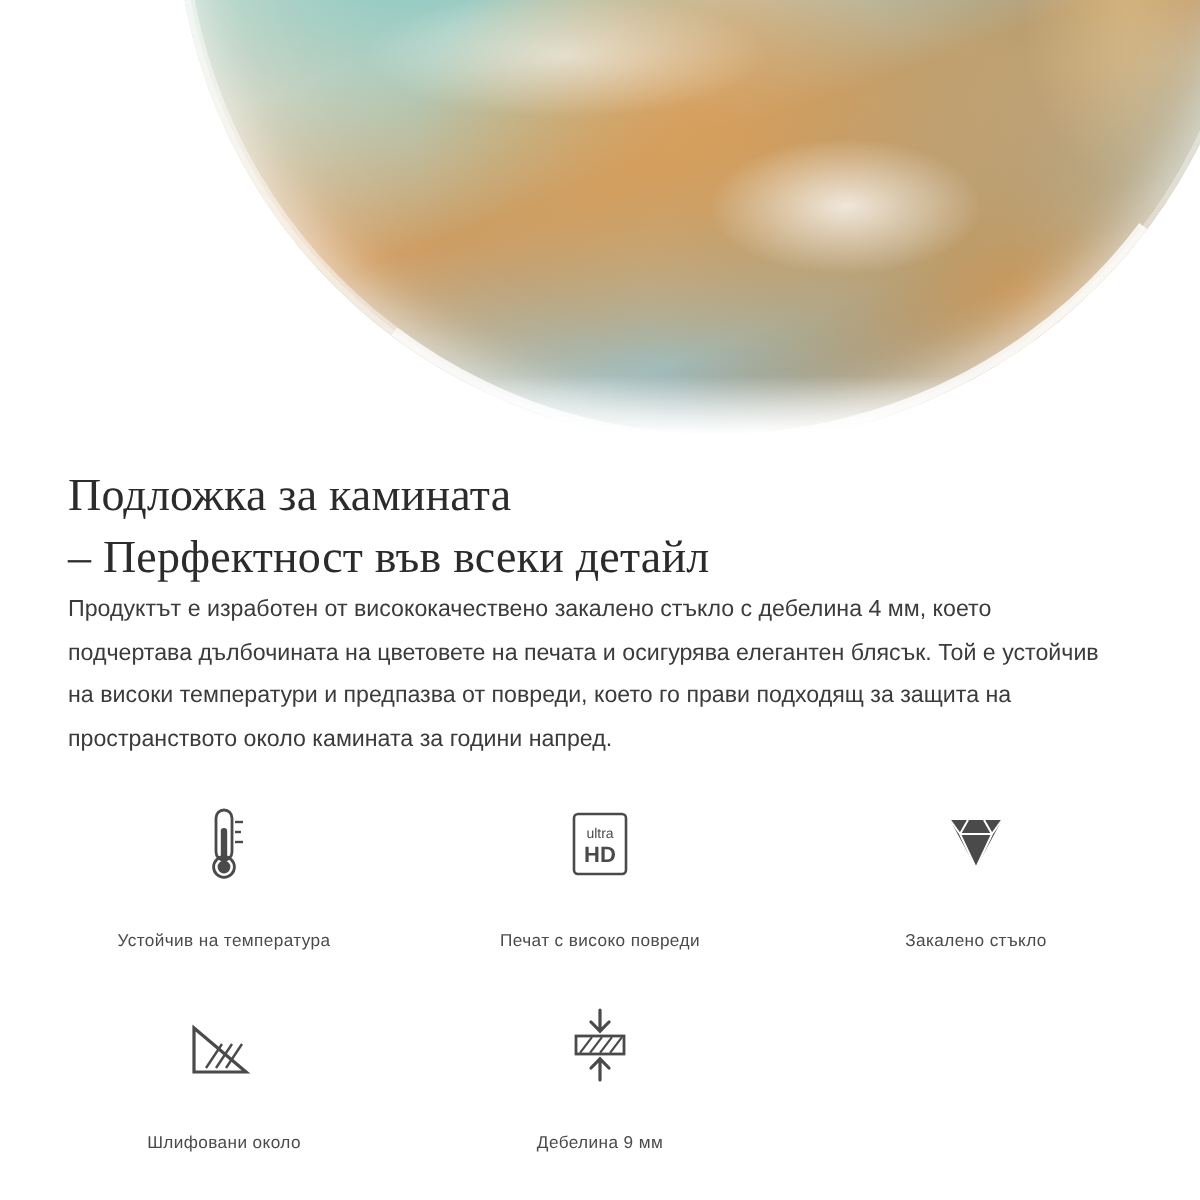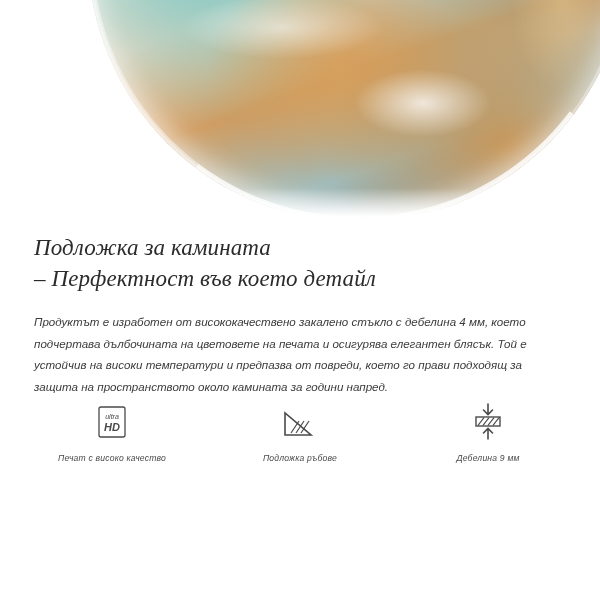--- a/index.html
+++ b/index.html
@@ -6,21 +6,20 @@
   html, body {
     width: 600px; height: 600px;
     background: #ffffff;
     font-family: "Liberation Sans", sans-serif;
     overflow: hidden;
   }
   .page {
     position: relative;
     width: 600px; height: 600px;
     background: #ffffff;
-    font-style: italic;
   }
 
   
   .hero {
     position: absolute;
     top: 0; left: 0;
     width: 600px; height: 222px;
     overflow: hidden;
     background: #ffffff;
   }
@@ -92,21 +91,20 @@
   .title {
     font-family: "Liberation Serif", serif;
     font-size: 23px;
     line-height: 31px;
     color: #2b2b2b;
     font-weight: 400;
     letter-spacing: 0.1px;
   }
   .title .line2 { display: block; }
   .body {
-    margin-top: 17px;
     font-size: 11.6px;
     line-height: 21.5px;
     color: #3b3b3b;
     width: 524px;
   }
 
   
   .features {
     position: absolute;
     left: 18px;
@@ -114,20 +112,21 @@
     width: 564px;
     display: grid;
     grid-template-columns: repeat(3, 1fr);
     grid-row-gap: 26px;
   }
   .feature {
     display: flex;
     flex-direction: column;
     align-items: center;
     justify-content: flex-start;
+    gap: 12px;
   }
   .ficon {
     height: 44px;
     display: flex;
     align-items: center;
     justify-content: center;
   }
   .flabel {
     margin-top: 9px;
     font-size: 8.6px;
@@ -144,51 +143,77 @@
 
   <div class="hero">
     <div class="hero-disc"></div>
     <div class="hero-edge"></div>
     <div class="hero-fade"></div>
   </div>
 
   <div class="content">
     <h1 class="title">
       <span>Подложка за камината</span>
-      <span class="line2">– Перфектност във което детайл</span>
+      <span class="line2">– Перфектност във всеки детайл</span>
     </h1>
     <p class="body">Продуктът е изработен от висококачествено закалено стъкло с дебелина 4 мм, което подчертава дълбочината на цветовете на печата и осигурява елегантен блясък. Той е устойчив на високи температури и предпазва от повреди, което го прави подходящ за защита на пространството около камината за години напред.</p>
   </div>
 
   <div class="features">
 
+    <div class="feature">
+      <div class="ficon">
+        <svg width="24" height="40" viewBox="0 0 24 40">
+          <rect x="8" y="3" width="8" height="25" rx="4" fill="none" stroke="#4a4a4a" stroke-width="1.4"></rect>
+          <circle cx="12" cy="31.5" r="5.2" fill="none" stroke="#4a4a4a" stroke-width="1.4"></circle>
+          <rect x="10.4" y="12" width="3.2" height="17" rx="1.6" fill="#4a4a4a"></rect>
+          <circle cx="12" cy="31.5" r="3.2" fill="#4a4a4a"></circle>
+          <line x1="17.5" y1="9" x2="21.5" y2="9" stroke="#4a4a4a" stroke-width="1.2"></line>
+          <line x1="17.5" y1="14" x2="20.5" y2="14" stroke="#4a4a4a" stroke-width="1.2"></line>
+          <line x1="17.5" y1="19" x2="21.5" y2="19" stroke="#4a4a4a" stroke-width="1.2"></line>
+        </svg>
+      </div>
+      <div class="flabel">Устойчив на температура</div>
+    </div>
 
     <div class="feature">
       <div class="ficon">
         <svg width="40" height="40" viewBox="0 0 40 40">
           <rect x="7" y="5" width="26" height="30" rx="2" fill="none" stroke="#4a4a4a" stroke-width="1.3"></rect>
           <text x="20" y="17" text-anchor="middle" font-family="Liberation Sans, sans-serif" font-size="7" fill="#4a4a4a">ultra</text>
           <text x="20" y="29" text-anchor="middle" font-family="Liberation Sans, sans-serif" font-size="11" font-weight="bold" fill="#4a4a4a">HD</text>
         </svg>
       </div>
-      <div class="flabel">Печат с високо качество</div>
-    </div>
-
-
+      <div class="flabel">Печат с високо повреди</div>
+    </div>
+
+
+    <div class="feature">
+      <div class="ficon">
+        <svg width="40" height="34" viewBox="0 0 40 34">
+          <path d="M7 5 H33 L20 29 Z" fill="#4a4a4a"></path>
+          <path d="M7 5 L12 12 L20 29" fill="none" stroke="#ffffff" stroke-width="1"></path>
+          <path d="M33 5 L28 12 L20 29" fill="none" stroke="#ffffff" stroke-width="1"></path>
+          <path d="M12 12 H28" fill="none" stroke="#ffffff" stroke-width="1"></path>
+          <path d="M12 12 L16 5 M28 12 L24 5" fill="none" stroke="#ffffff" stroke-width="1"></path>
+        </svg>
+      </div>
+      <div class="flabel">Закалено стъкло</div>
+    </div>
 
     <div class="feature">
       <div class="ficon">
         <svg width="38" height="36" viewBox="0 0 38 36">
           <path d="M4 31 L4 9 L30 31 Z" fill="none" stroke="#4a4a4a" stroke-width="1.6"></path>
           <line x1="10" y1="29" x2="18" y2="17" stroke="#4a4a4a" stroke-width="1.2"></line>
           <line x1="15" y1="29" x2="23" y2="17" stroke="#4a4a4a" stroke-width="1.2"></line>
           <line x1="20" y1="29" x2="28" y2="17" stroke="#4a4a4a" stroke-width="1.2"></line>
         </svg>
       </div>
-      <div class="flabel">Подложка ръбове</div>
+      <div class="flabel">Шлифовани около</div>
     </div>
 
     <div class="feature">
       <div class="ficon">
         <svg width="40" height="40" viewBox="0 0 40 40">
           <path d="M20 2 V12 M15.5 8 L20 12.6 L24.5 8" fill="none" stroke="#4a4a4a" stroke-width="1.6" stroke-linecap="round"></path>
           <rect x="8" y="15" width="24" height="9" fill="none" stroke="#4a4a4a" stroke-width="1.4"></rect>
           <line x1="10" y1="23.4" x2="16" y2="15.6" stroke="#4a4a4a" stroke-width="1.1"></line>
           <line x1="15" y1="23.4" x2="21" y2="15.6" stroke="#4a4a4a" stroke-width="1.1"></line>
           <line x1="20" y1="23.4" x2="26" y2="15.6" stroke="#4a4a4a" stroke-width="1.1"></line>

